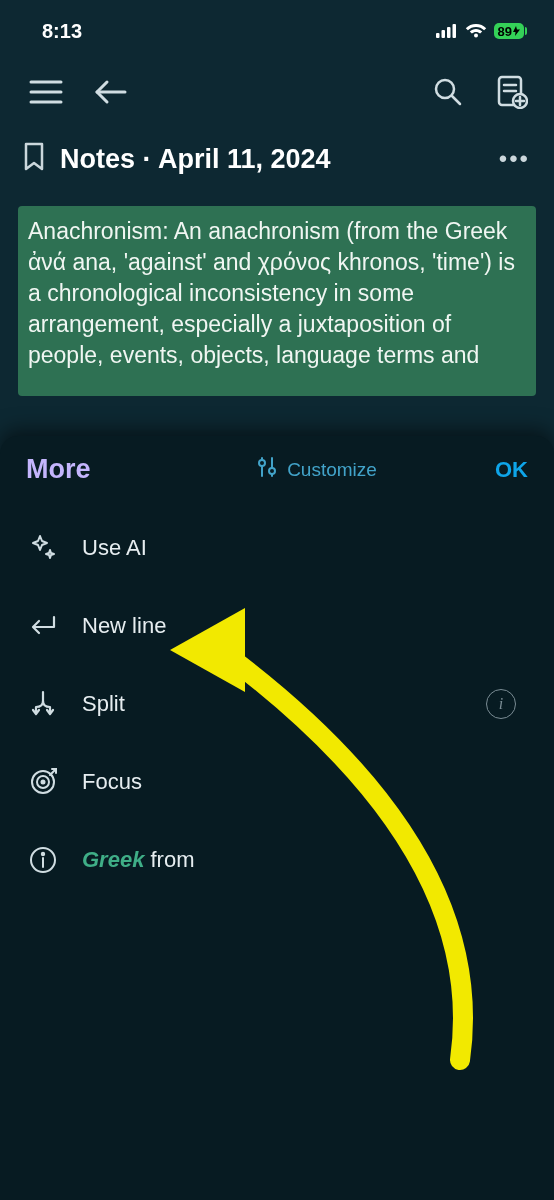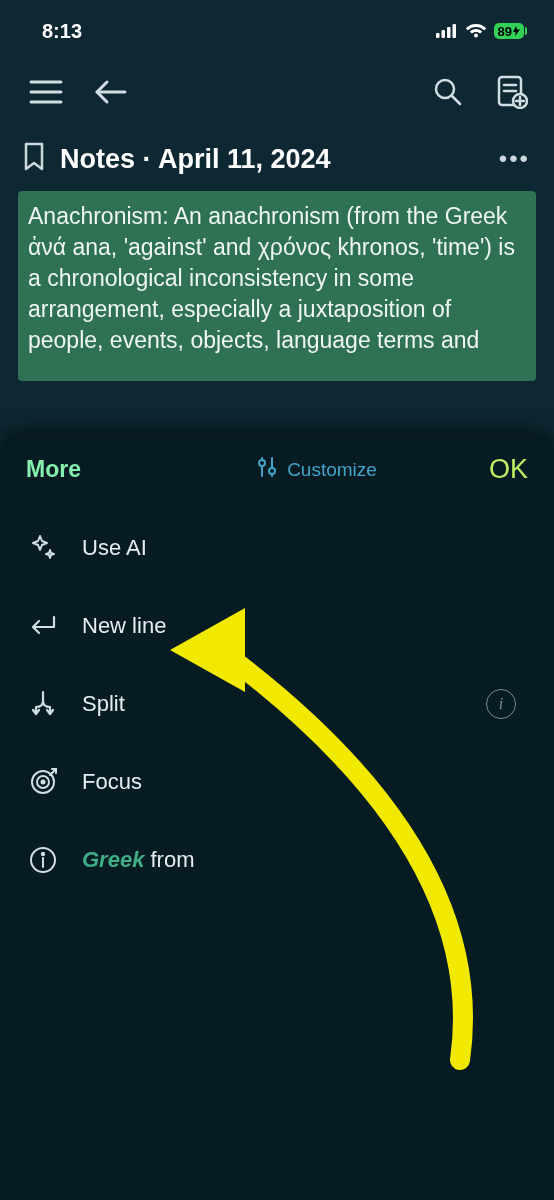--- a/index.html
+++ b/index.html
@@ -67,21 +67,21 @@
     gap: 14px;
   }
   .note-title {
     font-size: 27px;
     font-weight: 700;
     color: #fff;
     flex: 1;
   }
   .dots { color: #cbd7dc; font-size: 24px; letter-spacing: 2px; }
   .note-body {
-    margin: 1px 18px;
+    margin: 16px 18px;
     background: #2e7153;
     color: #f0f6f2;
     font-size: 23px;
     line-height: 1.35;
     padding: 10px 10px 8px 10px;
     border-radius: 4px;
     height: 190px;
     overflow: hidden;
   }
   .sheet {
@@ -93,39 +93,39 @@
     border-top-left-radius: 18px;
     border-top-right-radius: 18px;
     box-shadow: 0 -6px 20px rgba(0,0,0,0.5);
   }
   .sheet-header {
     display: flex;
     align-items: center;
     padding: 18px 26px 10px 26px;
   }
   .sheet-title {
-    font-size: 23px;
+    font-size: 27px;
     font-weight: 700;
-    color: #86efac;
+    color: #c4b5fd;
     flex: 0 0 auto;
     width: 140px;
   }
   .customize {
     flex: 1;
     display: flex;
     align-items: center;
     justify-content: center;
     gap: 10px;
     color: #42a3c9;
     font-size: 19px;
   }
   .ok-btn {
-    color: #bef264;
-    font-size: 27px;
-    font-weight: 400;
+    color: #0ea5e9;
+    font-size: 22px;
+    font-weight: 700;
     width: 60px;
     text-align: right;
   }
   .menu {
     padding: 14px 10px 0 26px;
   }
   .menu-item {
     display: flex;
     align-items: center;
     gap: 22px;

